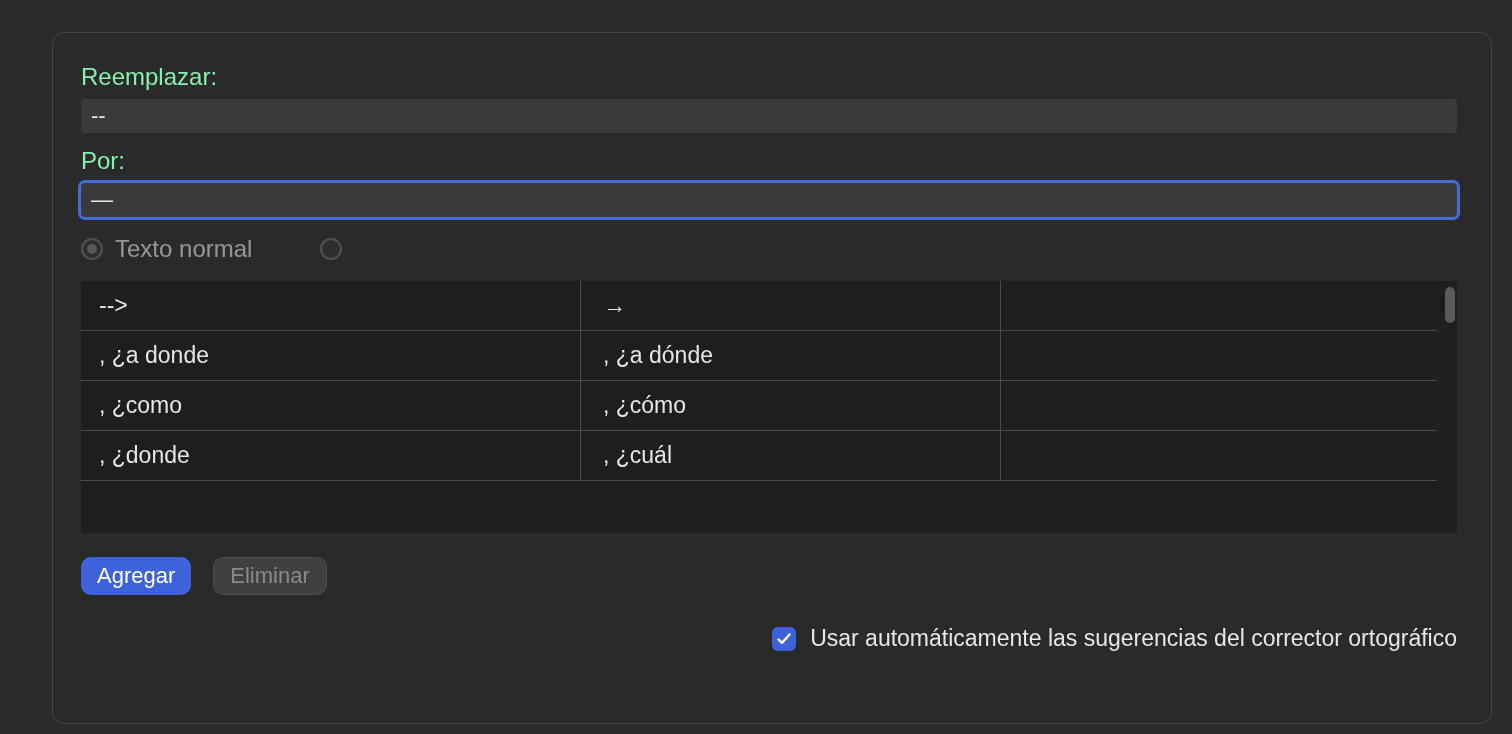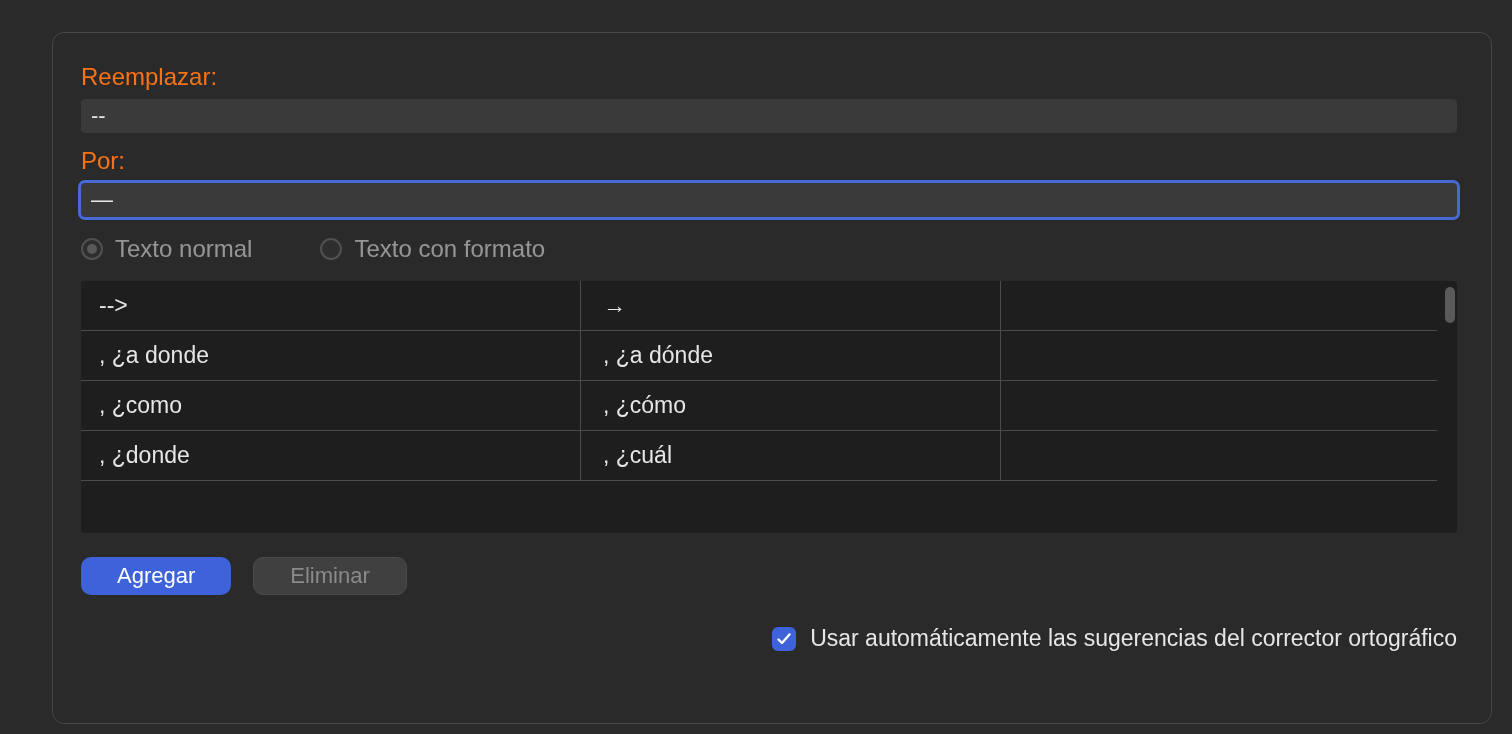--- a/index.html
+++ b/index.html
@@ -19,21 +19,21 @@
     top: 32px;
     right: 20px;
     bottom: 10px;
     border: 1px solid #464646;
     border-radius: 12px;
     padding: 30px 34px 30px 28px;
   }
 
   .field-label {
     font-size: 24px;
-    color: #f97316;
+    color: #86efac;
     margin-bottom: 8px;
     display: block;
   }
 
   .text-input {
     width: 100%;
     box-sizing: border-box;
     background: #3a3a3a;
     border: none;
     height: 34px;
@@ -160,21 +160,21 @@
 
   .button-row {
     margin-top: 24px;
     display: flex;
     gap: 22px;
   }
 
   .btn {
     font-size: 22px;
     height: 38px;
-    padding: 0 36px;
+    padding: 0 16px;
     border-radius: 10px;
     border: none;
     cursor: pointer;
     font-family: inherit;
   }
 
   .btn-primary {
     background: #3d62d9;
     color: #fff;
   }
@@ -229,21 +229,20 @@
     <input type="text" class="text-input focused" value="—" style="">
   </div>
 
   <div class="radio-row">
     <div class="radio-item">
       <div class="radio-circle checked"></div>
       <span class="radio-label">Texto normal</span>
     </div>
     <div class="radio-item">
       <div class="radio-circle"></div>
-      <span class="radio-label">Texto con formato</span>
     </div>
   </div>
 
   <div class="table-wrap">
     <div class="table-scroll" id="table-scroll">
         <div class="row">
           <div class="cell-left">--&gt;</div>
           <div class="cell-right">→</div>
           <div class="cell-rest"></div>
         </div>

